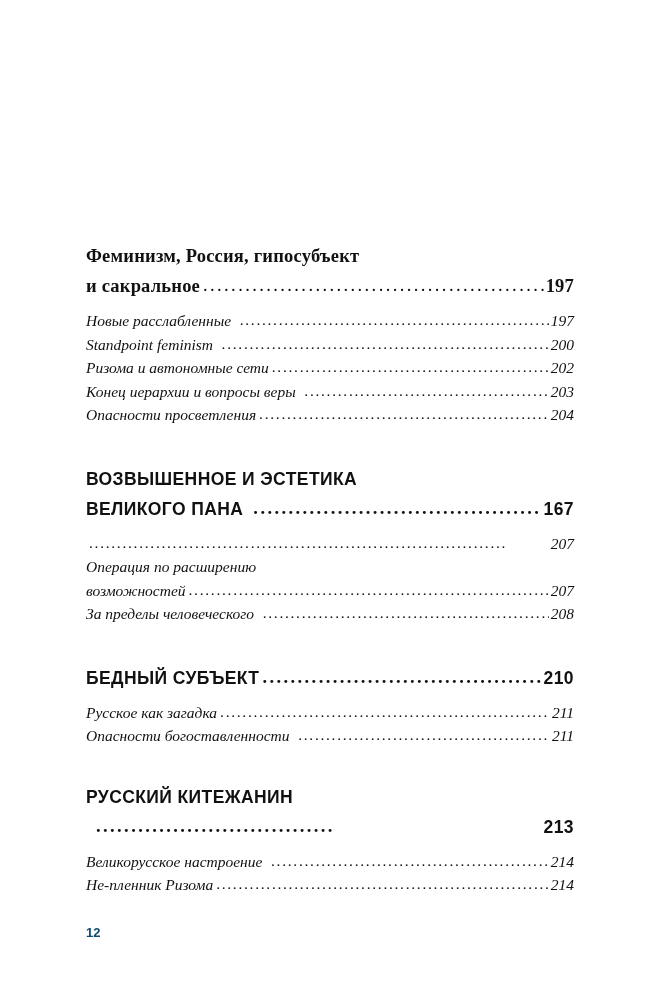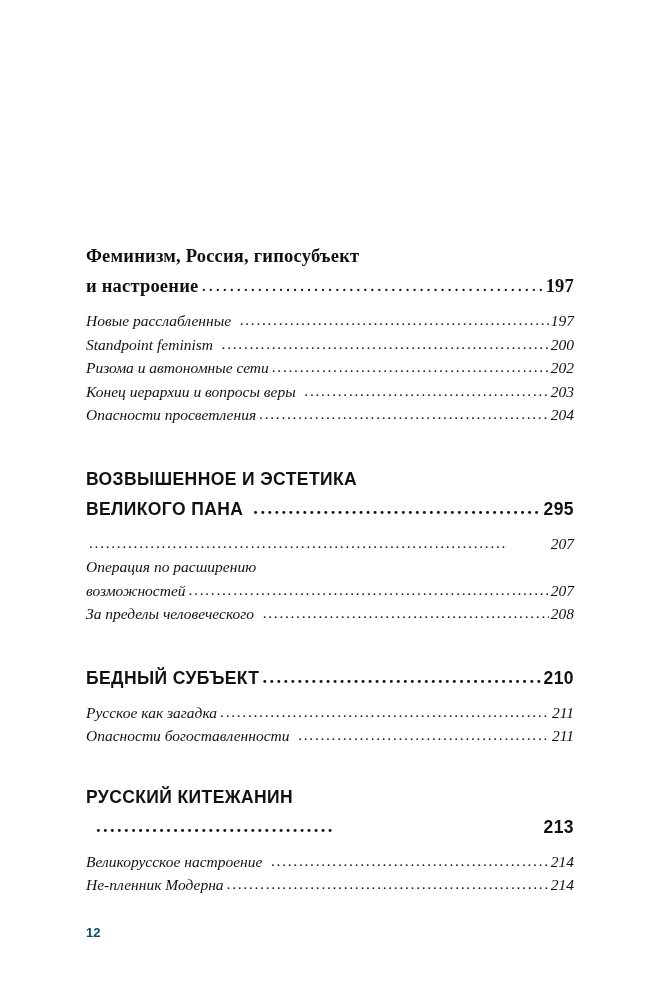--- a/index.html
+++ b/index.html
@@ -124,21 +124,21 @@
   <div class="toc">
 
     <div class="group">
       <div class="major">
         <div class="row">
           <span class="txt">Феминизм, Россия, гипосубъект</span>
         </div>
       </div>
       <div class="major">
         <div class="row">
-          <span class="txt">и настроение</span>
+          <span class="txt">и сакральное</span>
           <span class="leader">.................................................................</span>
           <span class="pg">197</span>
         </div>
       </div>
       <div class="gap-after-major"></div>
 
       <div class="sub">
         <div class="row">
           <span class="txt">Новые расслабленные</span>
           <span class="leader">&nbsp;...........................................................................</span>
@@ -180,21 +180,21 @@
     <div class="group">
       <div class="major caps">
         <div class="row">
           <span class="txt">ВОЗВЫШЕННОЕ И ЭСТЕТИКА</span>
         </div>
       </div>
       <div class="major caps">
         <div class="row">
           <span class="txt">ВЕЛИКОГО ПАНА</span>
           <span class="leader">&nbsp;..............................................................</span>
-          <span class="pg">295</span>
+          <span class="pg">167</span>
         </div>
       </div>
       <div class="gap-after-major"></div>
 
       <div class="sub">
         <div class="row">
           <span class="leader">...........................................................................</span>
           <span class="pg">207</span>
         </div>
       </div>
@@ -265,21 +265,21 @@
 
       <div class="sub">
         <div class="row">
           <span class="txt">Великорусское настроение</span>
           <span class="leader">&nbsp;...........................................................................</span>
           <span class="pg">214</span>
         </div>
       </div>
       <div class="sub">
         <div class="row">
-          <span class="txt">Не-пленник Модерна</span>
+          <span class="txt">Не-пленник Ризома</span>
           <span class="leader">...........................................................................</span>
           <span class="pg">214</span>
         </div>
       </div>
     </div>
 
   </div>
 
   <div class="pagenum">12</div>
 </div>

